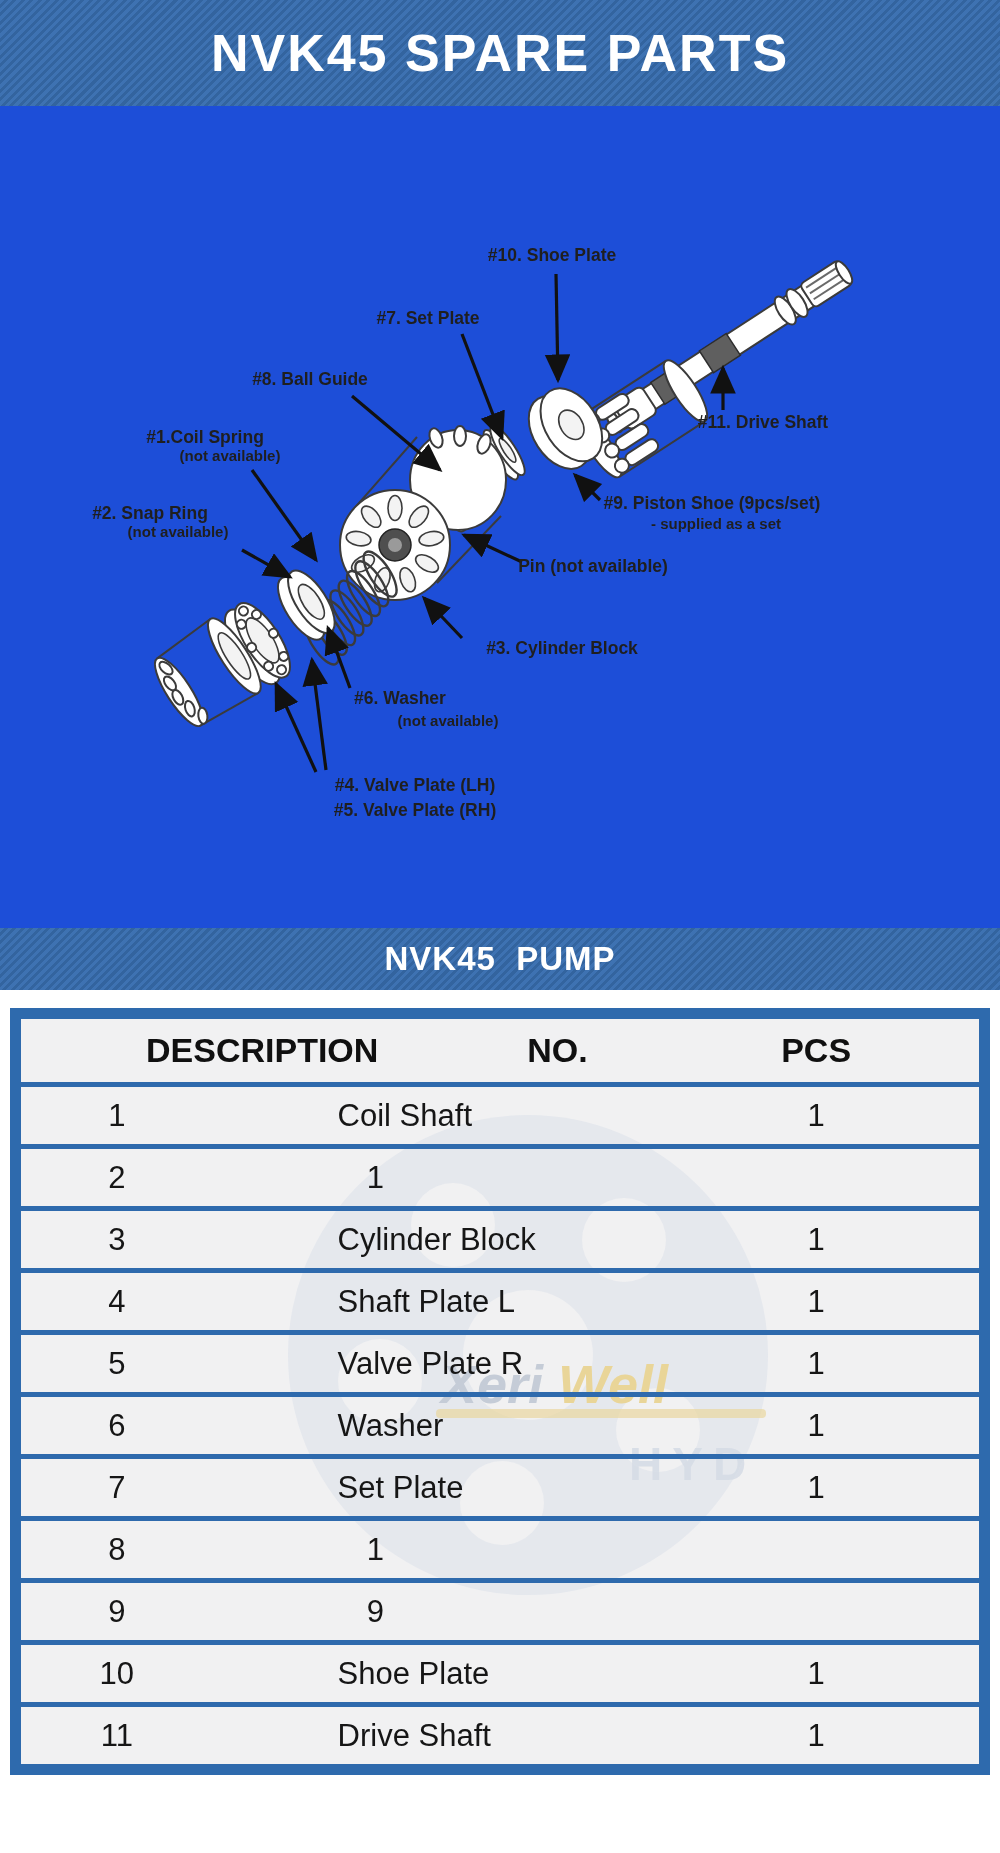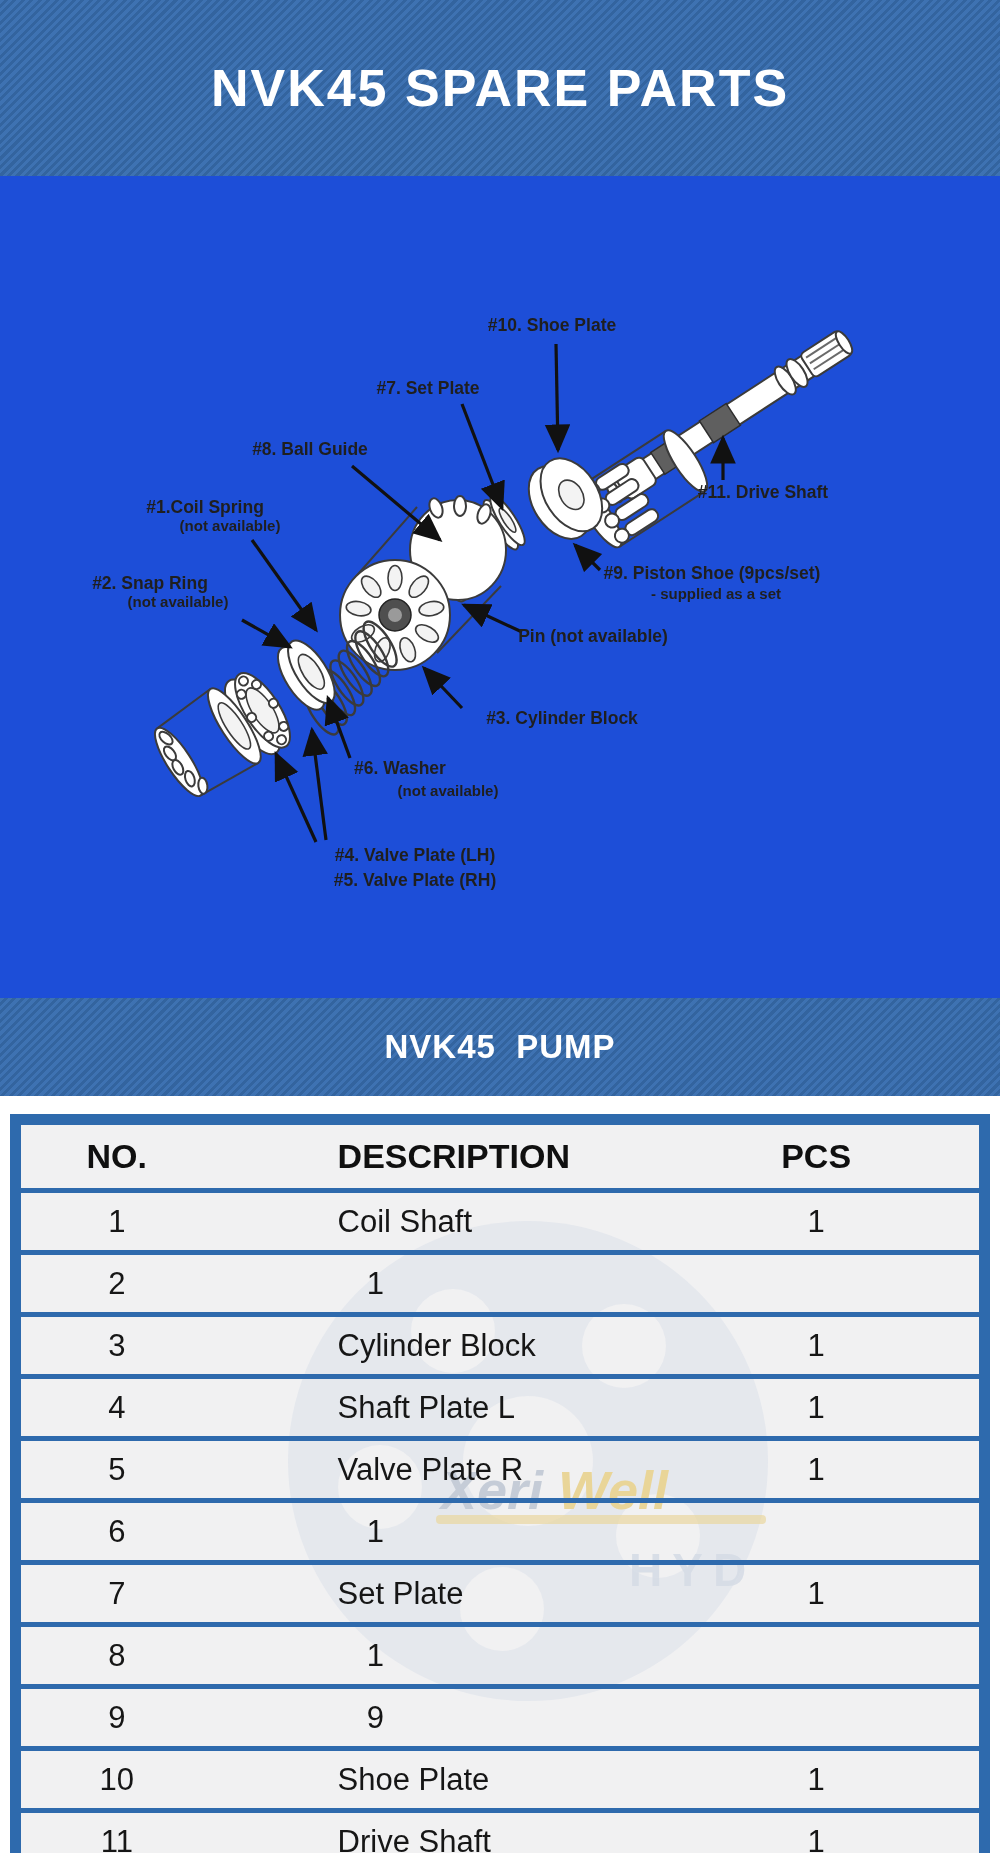--- a/index.html
+++ b/index.html
@@ -3,23 +3,23 @@
 <meta charset="utf-8">
 <style>
   html,body{margin:0;padding:0;}
   body{width:1000px;background:#ffffff;font-family:"Liberation Sans",sans-serif;}
 
   
   .banner{
     background:repeating-linear-gradient(135deg,#3e72b2 0 3px,#33649f 3px 6px);
     display:flex;align-items:center;justify-content:center;
   }
-  .banner-top{height:176px;}
+  .banner-top{height:106px;}
   .banner-top h1{margin:0;color:#ffffff;font-size:52px;font-weight:bold;letter-spacing:2px;}
-  .banner-mid{height:98px;}
+  .banner-mid{height:62px;}
   .banner-mid h2{margin:0;color:#ffffff;font-size:33px;font-weight:bold;letter-spacing:1px;white-space:pre;}
 
   
   .diagram{height:822px;background:#1d4ed8;position:relative;overflow:hidden;}
   .diagram svg{display:block;}
   text.dlabel{font-family:"Liberation Sans",sans-serif;font-size:17.5px;font-weight:bold;fill:#1f1f1f;text-anchor:middle;}
   text.dlabel.sub{font-size:15px;}
   .part{stroke:#3b3b3b;stroke-width:2;fill:#ffffff;}
   .part-hole{stroke:#3b3b3b;stroke-width:1.6;fill:#f3f3f3;}
   .arrow{stroke:#111111;stroke-width:3.2;}
@@ -225,22 +225,22 @@
     <circle cx="637" cy="411" r="42" fill="#f1f1f2"></circle>
     <rect x="415" y="390" width="330" height="9" rx="4" fill="#e5c35d" opacity="0.65"></rect>
     <text x="420" y="384" font-family="Liberation Sans, sans-serif" font-size="54" font-weight="bold" font-style="italic">
       <tspan fill="#a9b5c6">Xeri</tspan>
       <tspan fill="#e5c35d">Well</tspan>
     </text>
     <text x="608" y="461" font-family="Liberation Sans, sans-serif" font-size="46" font-weight="bold" letter-spacing="10" fill="#c3cedd" opacity="0.85">HYD</text>
   </svg>
 
   <div class="t-header">
+    <div class="c desc">DESCRIPTION</div>
     <div class="c no">NO.</div>
-    <div class="c desc">DESCRIPTION</div>
     <div class="c pcs">PCS</div>
   </div>
   <div id="t-body">
       <div class="t-row">
         <div class="c no">1</div>
         <div class="c desc">Coil Shaft</div>
         <div class="c pcs">1</div>
       </div>
       <div class="t-row">
         <div class="c no">2</div>
@@ -256,20 +256,21 @@
         <div class="c desc">Shaft Plate L</div>
         <div class="c pcs">1</div>
       </div>
       <div class="t-row">
         <div class="c no">5</div>
         <div class="c desc">Valve Plate R</div>
         <div class="c pcs">1</div>
       </div>
       <div class="t-row">
         <div class="c no">6</div>
+        <div class="c desc">Washer</div>
         <div class="c pcs">1</div>
       </div>
       <div class="t-row">
         <div class="c no">7</div>
         <div class="c desc">Set Plate</div>
         <div class="c pcs">1</div>
       </div>
       <div class="t-row">
         <div class="c no">8</div>
         <div class="c pcs">1</div>

